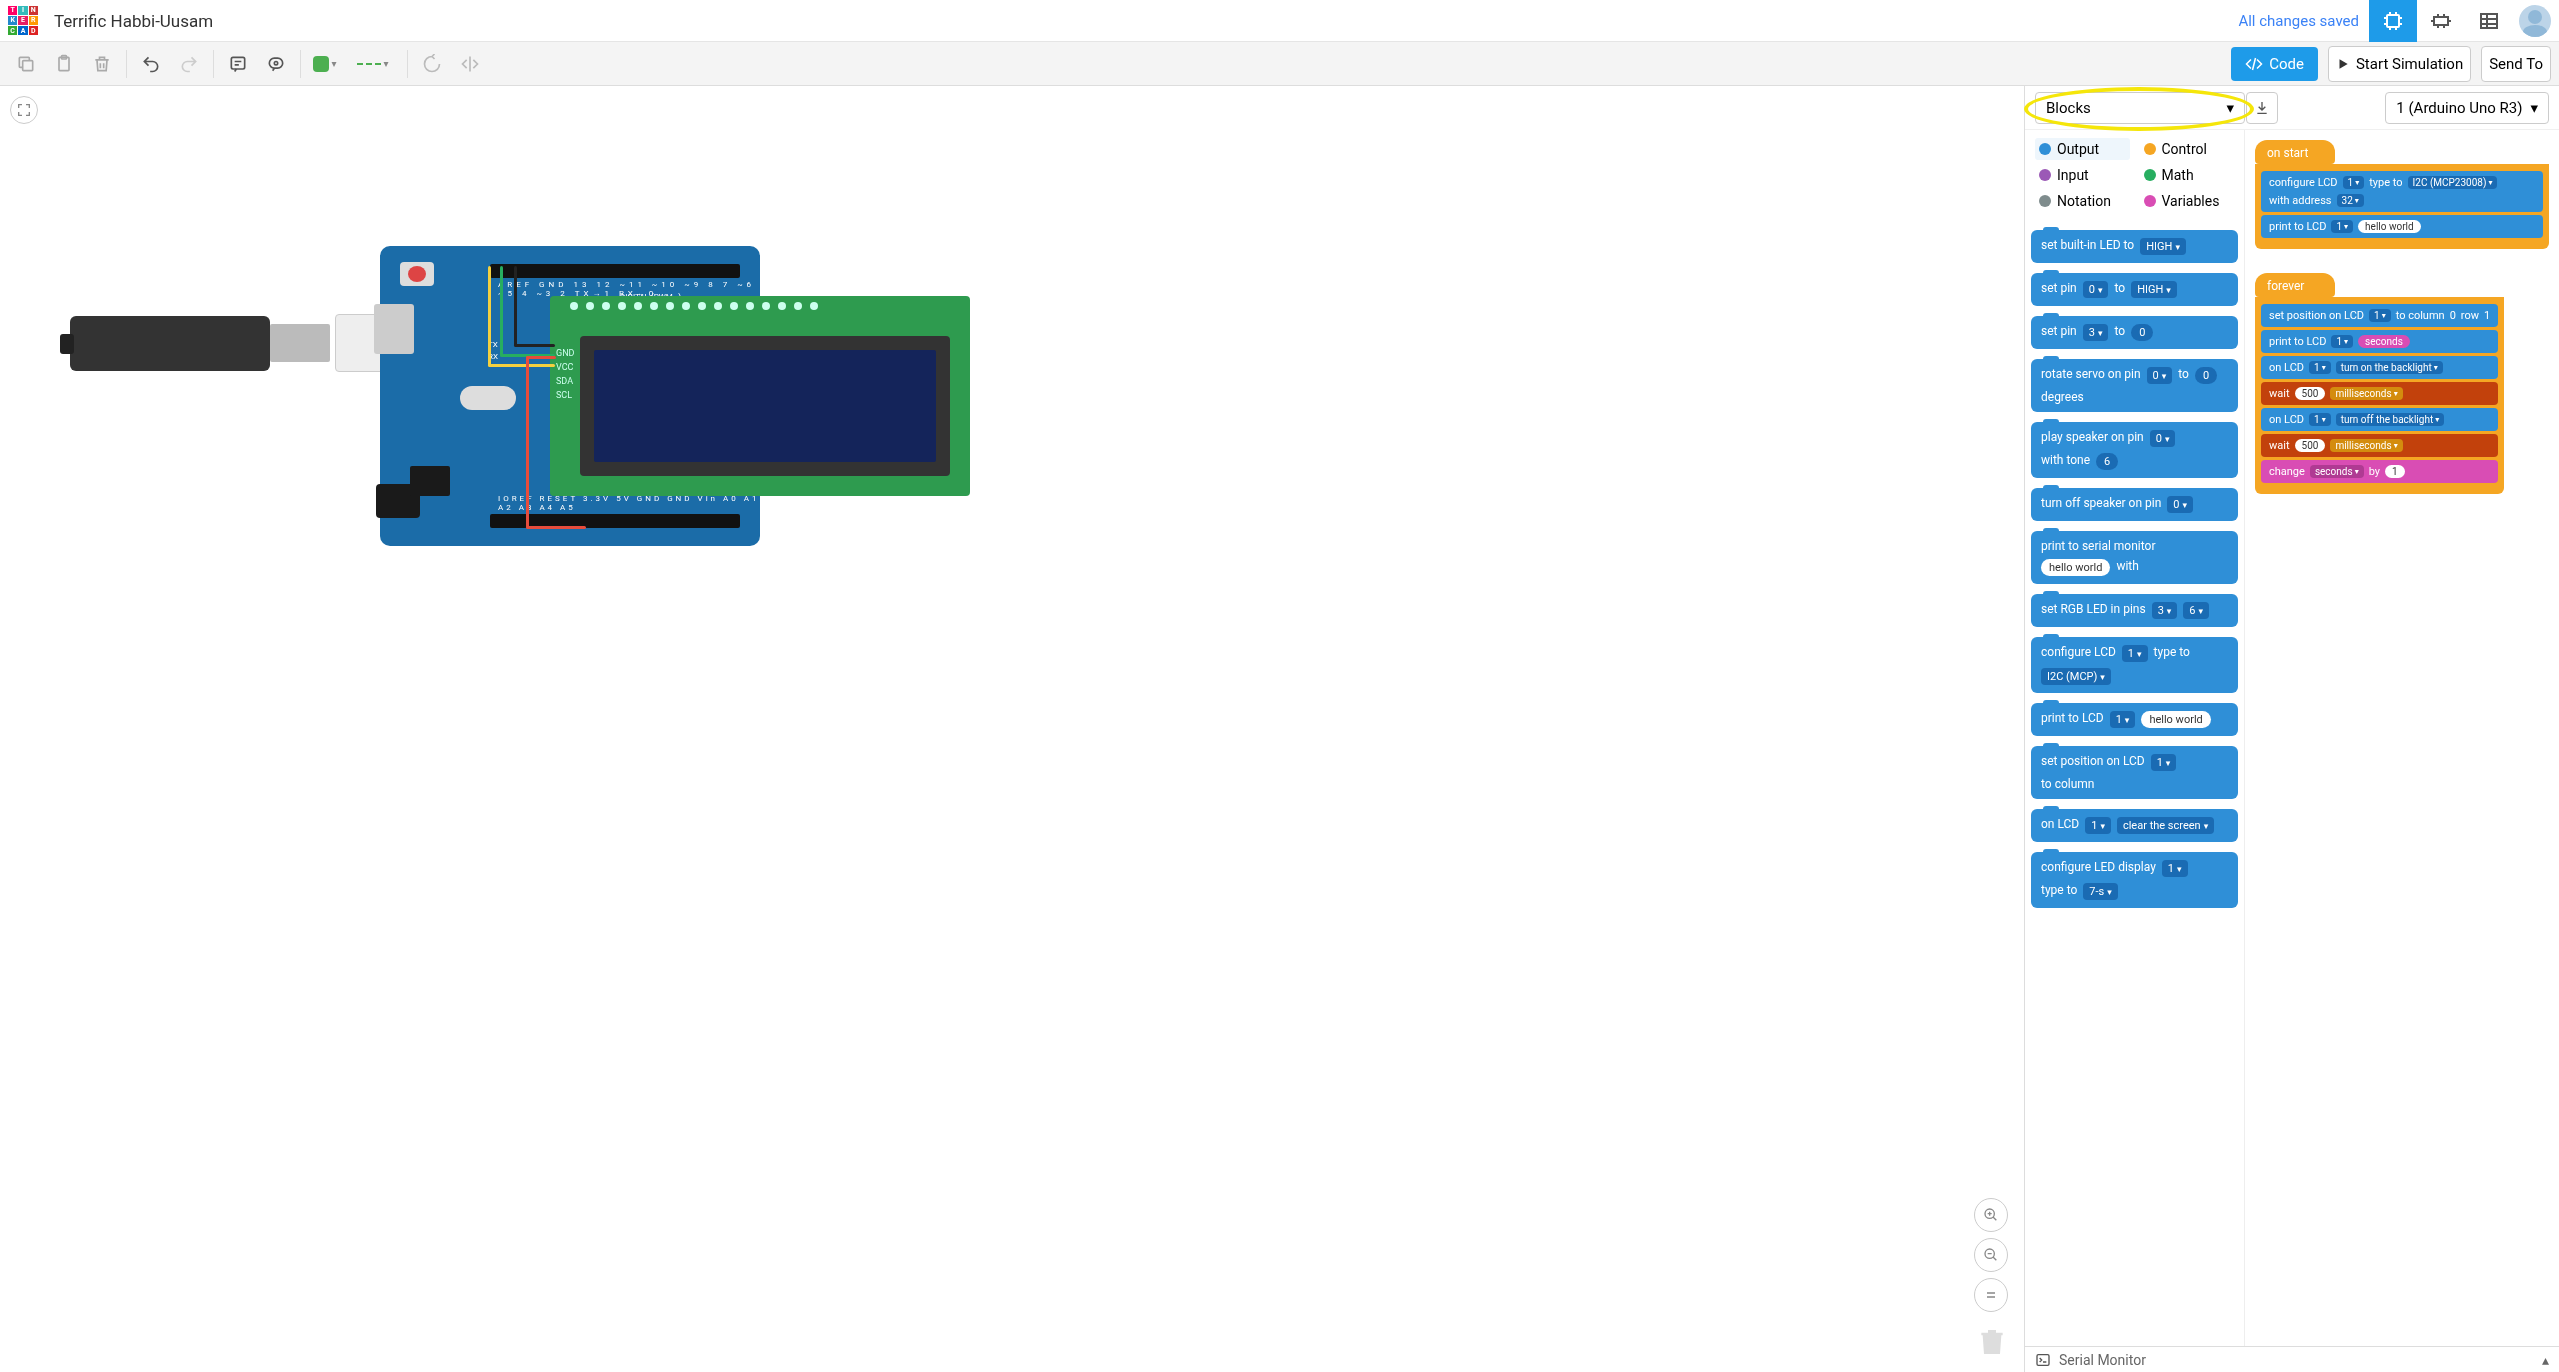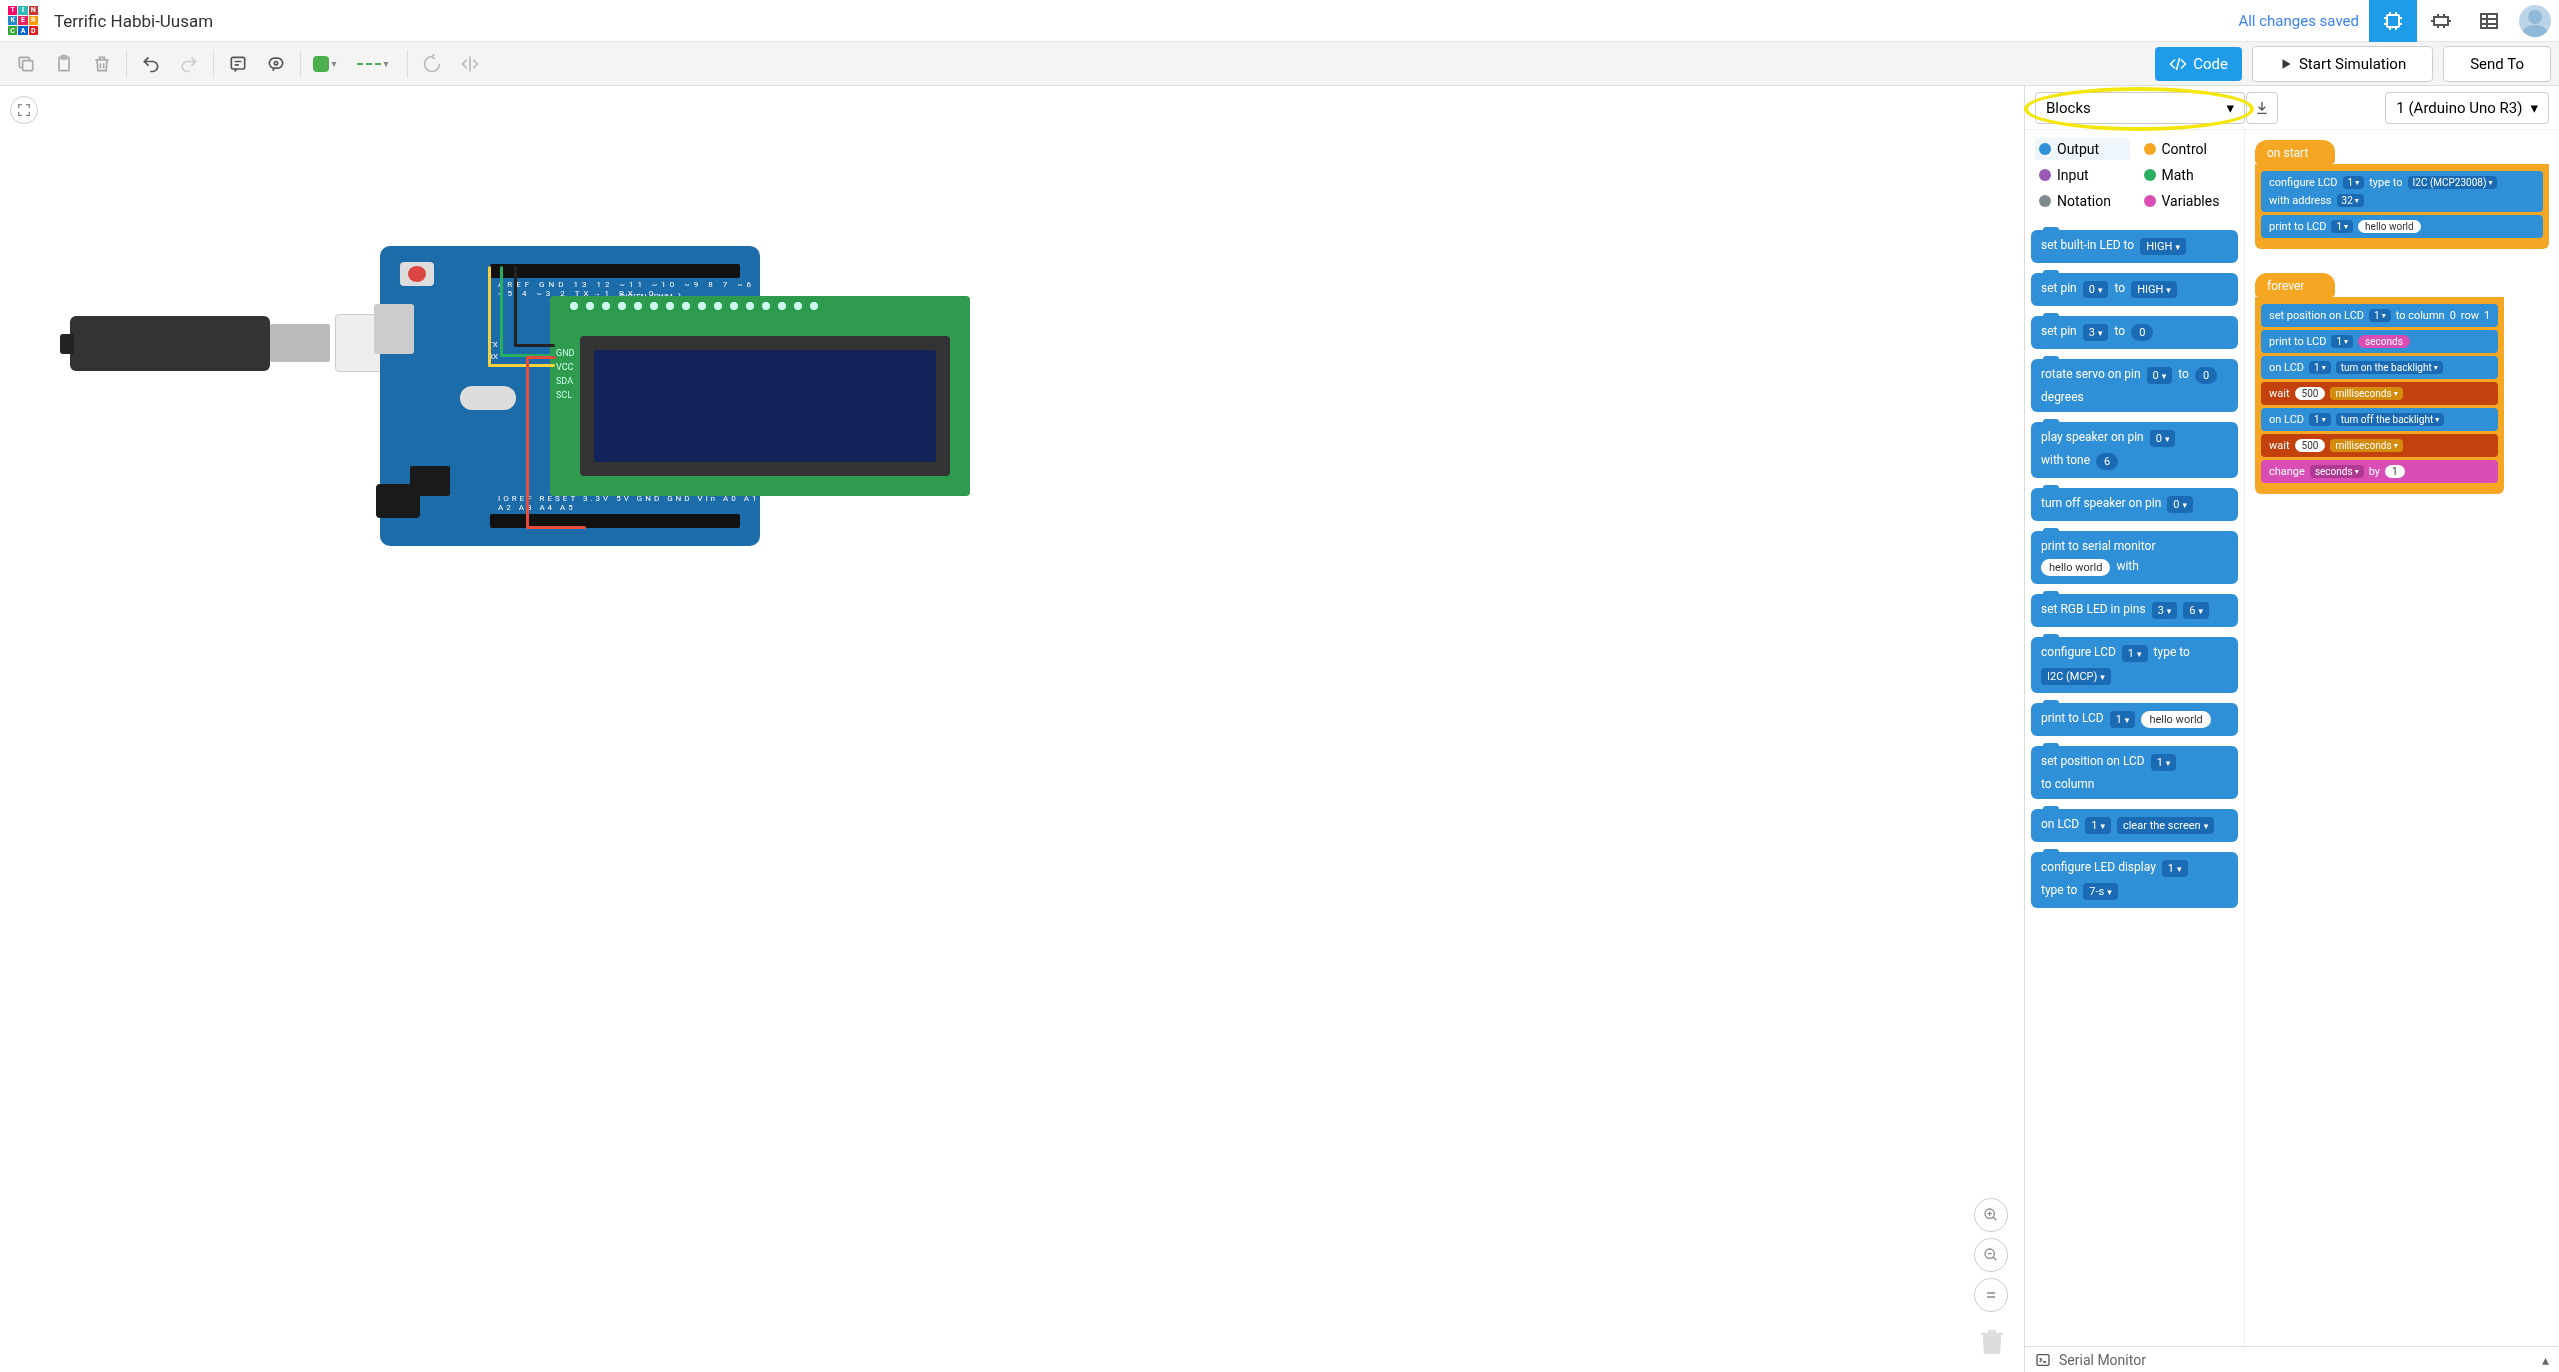--- a/index.html
+++ b/index.html
@@ -21,21 +21,21 @@
 
 
 .toolbar { height: 44px; background: #f4f4f4; display:flex; align-items:center; padding: 0 8px; gap: 2px; border-bottom: 1px solid #ddd; }
 .tool-btn { width: 36px; height: 36px; display:flex; align-items:center; justify-content:center; border-radius: 4px; cursor:pointer; color:#555; }
 .tool-sep { width: 1px; height: 28px; background: #ddd; margin: 0 4px; }
 .wire-color { width: 16px; height: 16px; border-radius: 4px; background: #4caf50; }
 .wire-style { width: 24px; height: 2px; border-top: 2px dashed #4caf50; }
 .tool-drop { font-size: 10px; color:#888; margin-left:2px; }
 .toolbar-spacer { flex: 1; }
 .code-btn { background: #1e9be9; color:#fff; border:none; border-radius:4px; padding: 8px 14px; font-size:15px; display:flex; align-items:center; gap:6px; cursor:pointer; }
-.sim-btn, .sendto-btn { background: #fff; border:1px solid #ccc; border-radius:4px; padding: 8px 26px; font-size:15px; display:flex; align-items:center; gap:6px; cursor:pointer; margin-left:8px; }
+.sim-btn, .sendto-btn { background: #fff; border:1px solid #ccc; border-radius:4px; padding: 8px 7px; font-size:15px; display:flex; align-items:center; gap:6px; cursor:pointer; margin-left:8px; }
 
 
 .main { position: absolute; top: 86px; bottom: 0; left: 0; right: 0; display:flex; }
 .canvas { flex: 1; position: relative; background: #fff; }
 .fit-btn { position:absolute; top:10px; left:10px; width:28px; height:28px; border:1px solid #ccc; border-radius:50%; display:flex; align-items:center; justify-content:center; cursor:pointer; }
 
 
 .circuit { position:absolute; left: 70px; top: 160px; }
 .usb-cable { position:absolute; left:0; top:60px; width:280px; height:70px; }
 .usb-plug-black { position:absolute; left:0; top:10px; width:200px; height:55px; background:#333; border-radius:6px; }

